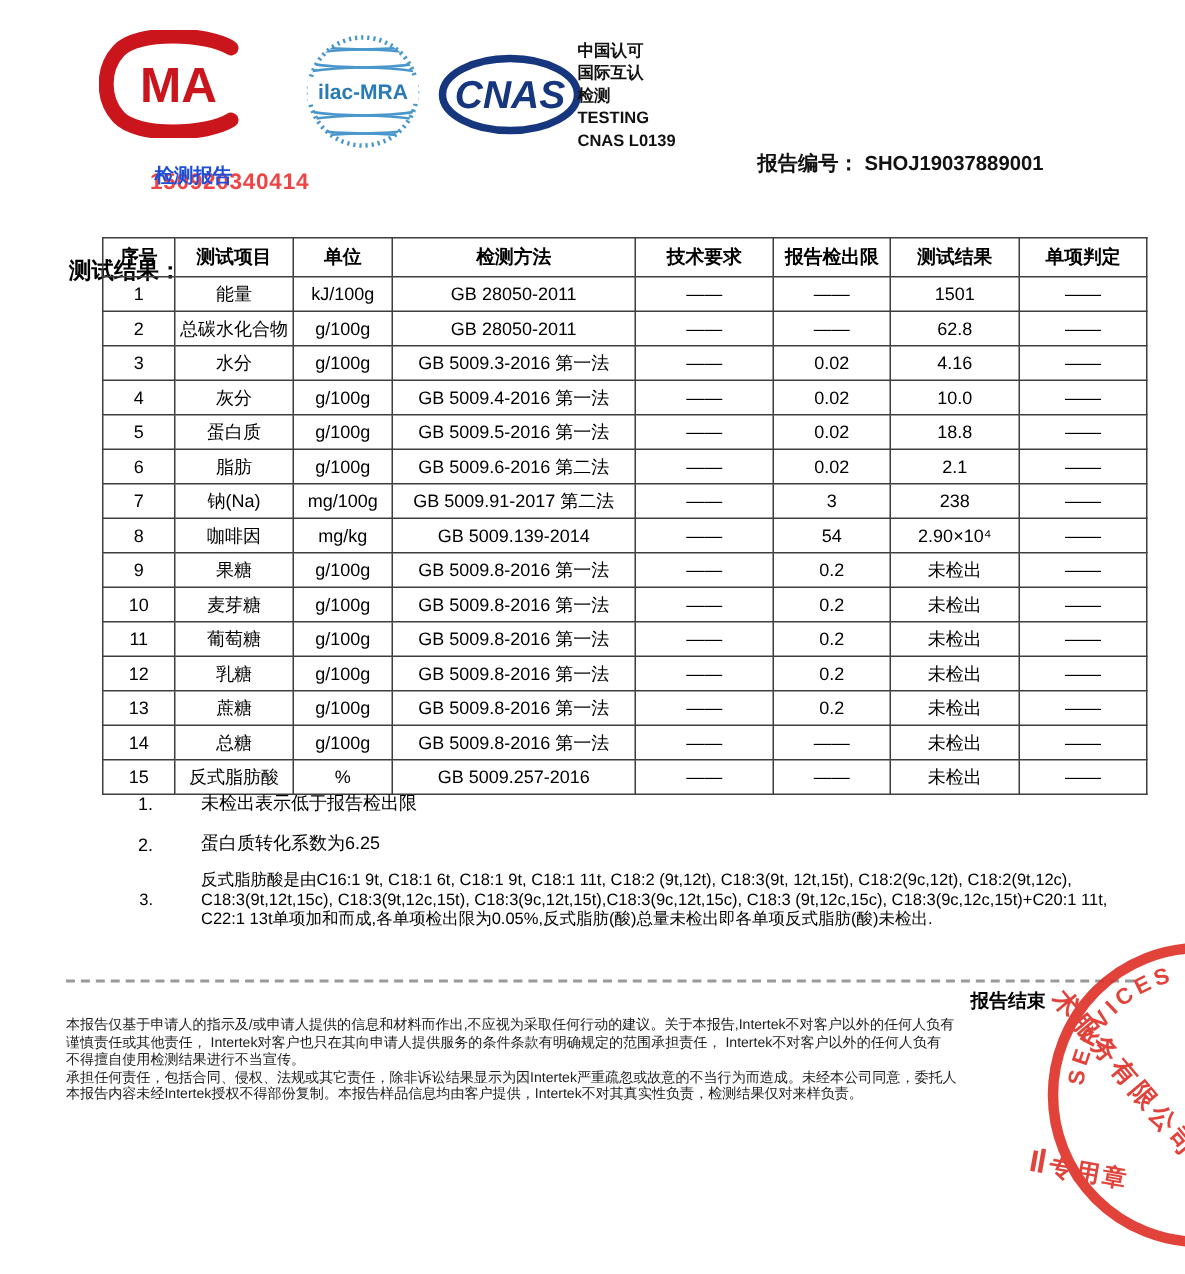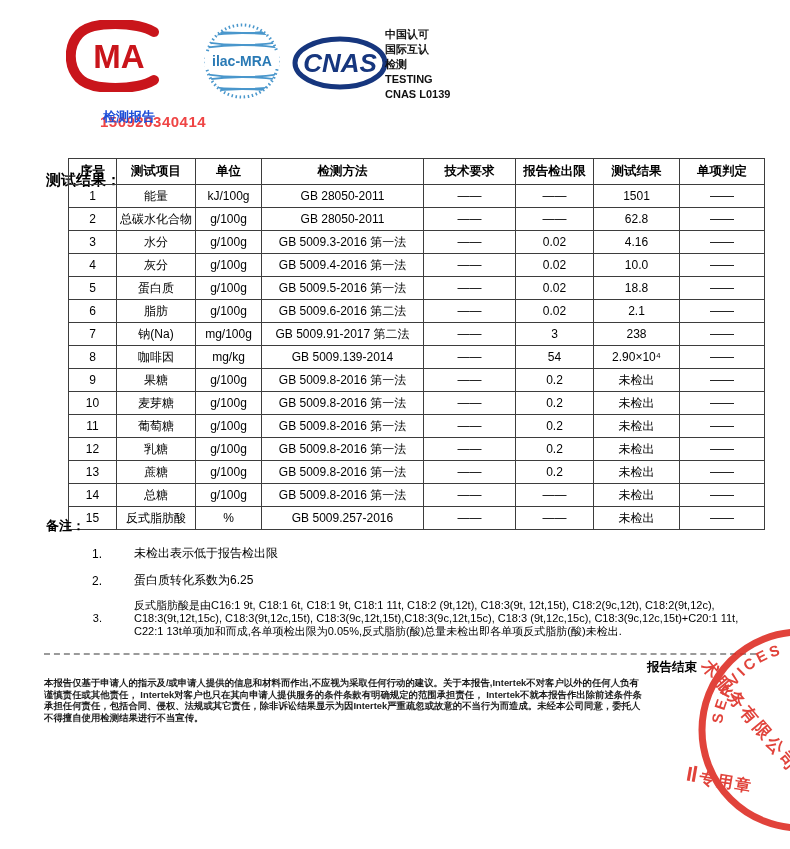--- a/index.html
+++ b/index.html
@@ -34,21 +34,21 @@
   .notes-title { font-size:13px; font-weight:bold; color:#000; }
   .note-item { display:flex; align-items:center; gap:5px; margin:10px 0 0 42px; font-size:12px; color:#000; }
   .note-item .no { flex:0 0 14px; text-align:right; }
   .note-item .txt { flex:1;margin-left:27px; }
   .note-item.small { font-size:11px; line-height:13px; }
 
   
   .sep { left:44px; top:653px; width:712px; border-top:2px dashed #9a9a9a; height:0; }
   .end-label { left:0; top:659px; width:668px; text-align:right; font-size:12.5px; font-weight:bold; color:#000;margin-left:29px; }
   .disclaimer { left:44px; top:677px; width:716px; font-size:9.4px; line-height:11.6px; color:#1c1c1c; }
-  .disclaimer div { white-space:nowrap; overflow:hidden;font-weight:bold; }
+  .disclaimer div { white-space:nowrap; overflow:hidden; }
 
   
   .stamp { left:645px; top:590px; opacity:0.88; pointer-events:none; }
 </style>
 </head>
 <body>
 
 <div id="page">
 
   <svg class="abs" style="left:66px; top:20px;" width="102" height="72" viewBox="0 0 102 72">
@@ -85,20 +85,24 @@
   </svg>
 
   <div class="abs accred">
       <div>中国认可</div>
       <div>国际互认</div>
       <div>检测</div>
       <div>TESTING</div>
       <div>CNAS L0139</div>
     </div>
 
+  <div class="abs report-no">
+    <span>报告编号：</span>
+    <span>SHOJ19037889001</span>
+  </div>
 
   <div class="abs section-title">测试结果：</div>
 
   <div class="abs results-table">
     <table>
       <colgroup>
         <col style="width:48px">
           <col style="width:79px">
           <col style="width:66px">
           <col style="width:162px">
@@ -268,44 +272,44 @@
             <td>——</td>
             <td>——</td>
             <td>未检出</td>
             <td>——</td>
           </tr>
         </tbody>
     </table>
   </div>
 
   <div class="abs notes">
-    <div class="notes-title">备注：</div>
     <div>
         <div class="note-item">
           <span class="no">1.</span>
           <div class="txt">未检出表示低于报告检出限</div>
         </div>
         <div class="note-item">
           <span class="no">2.</span>
           <div class="txt">蛋白质转化系数为6.25</div>
         </div>
         <div class="note-item small">
           <span class="no">3.</span>
           <div class="txt">反式脂肪酸是由C16:1 9t, C18:1 6t, C18:1 9t, C18:1 11t, C18:2 (9t,12t), C18:3(9t, 12t,15t), C18:2(9c,12t), C18:2(9t,12c), C18:3(9t,12t,15c), C18:3(9t,12c,15t), C18:3(9c,12t,15t),C18:3(9c,12t,15c), C18:3 (9t,12c,15c),  C18:3(9c,12c,15t)+C20:1 11t, C22:1 13t单项加和而成,各单项检出限为0.05%,反式脂肪(酸)总量未检出即各单项反式脂肪(酸)未检出.</div>
         </div>
       </div>
   </div>
 
   <div class="abs sep"></div>
   <div class="abs end-label">报告结束</div>
   <div class="abs disclaimer">
       <div>本报告仅基于申请人的指示及/或申请人提供的信息和材料而作出,不应视为采取任何行动的建议。关于本报告,Intertek不对客户以外的任何人负有</div>
-      <div>谨慎责任或其他责任， Intertek对客户也只在其向申请人提供服务的条件条款有明确规定的范围承担责任， Intertek不就本报告作出除前述条件条</div>
+      <div>谨慎责任或其他责任， Intertek对客户也只在其向申请人提供服务的条件条款有明确规定的范围承担责任， Intertek不对客户以外的任何人负有</div>
+      <div>不得擅自使用检测结果进行不当宣传。</div>
       <div>承担任何责任，包括合同、侵权、法规或其它责任，除非诉讼结果显示为因Intertek严重疏忽或故意的不当行为而造成。未经本公司同意，委托人</div>
-      <div>不得擅自使用检测结果进行不当宣传。</div>
+      <div>本报告内容未经Intertek授权不得部份复制。本报告样品信息均由客户提供，Intertek不对其真实性负责，检测结果仅对来样负责。</div>
     </div>
 
   <svg class="abs stamp" width="145" height="259" viewBox="0 0 145 259">
     <circle cx="155" cy="140" r="98" fill="none" stroke="#dd2a21" stroke-width="7"></circle>
     <defs>
       <path id="arcpath" d="M 77 140 A 78 78 0 1 1 205 200"></path>
     </defs>
     <text font-size="15" font-weight="bold" fill="#dd2a21" letter-spacing="3" font-family="Liberation Sans, sans-serif">
       <textPath href="#arcpath" startOffset="6">SERVICES LTD., SHANGHAI</textPath>
     </text>

